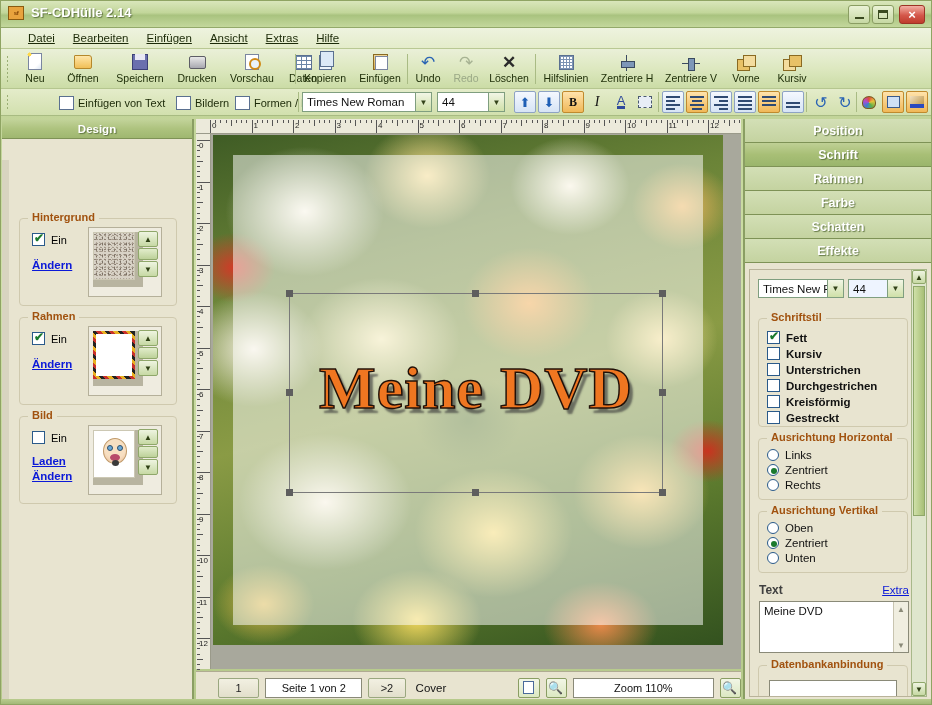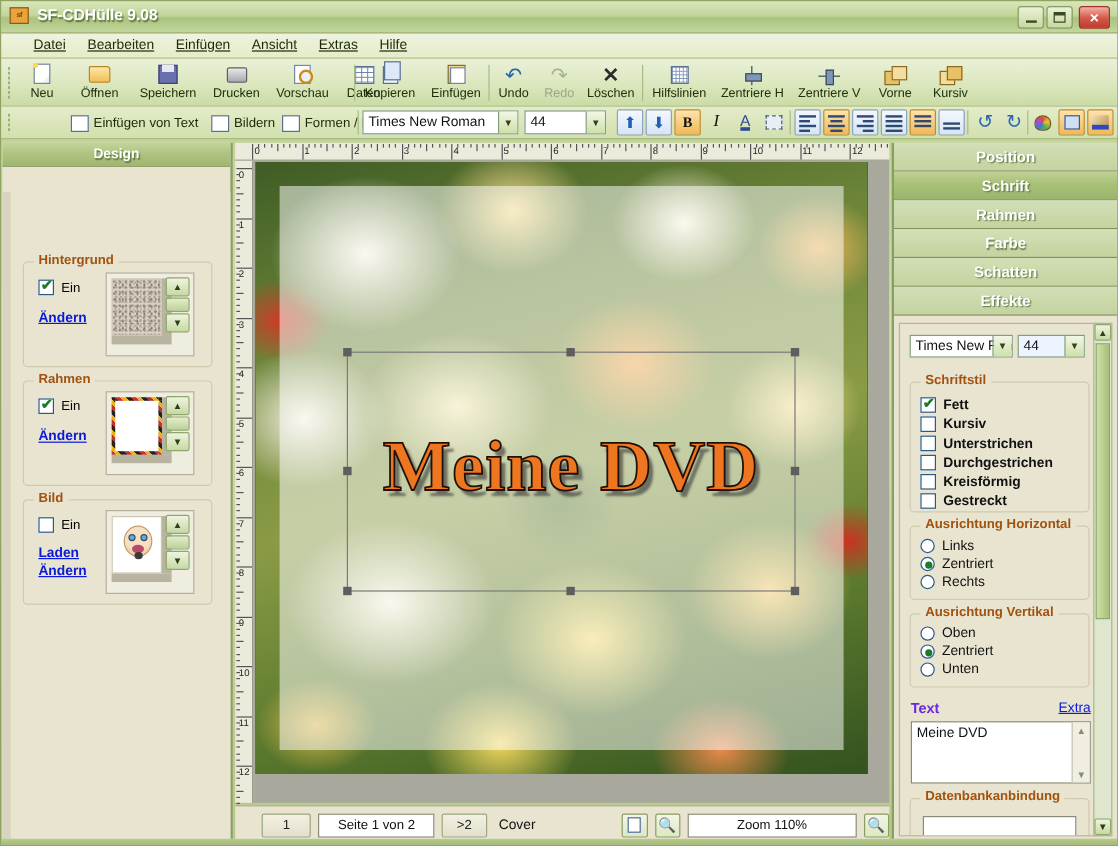--- a/index.html
+++ b/index.html
@@ -305,21 +305,21 @@
     background:linear-gradient(to bottom,#f2f6e6,#dce8c2);display:flex;align-items:center;justify-content:center;font-size:11px;}
   #bottombar{position:absolute;left:0;bottom:0;width:932px;height:5px;background:linear-gradient(to bottom,#b9cc8e,#a3b978);}
 </style>
 </head>
 <body>
 
 <div id="app">
 
   <div id="titlebar">
     <div id="title-icon">sf</div>
-    <div id="title-text">SF-CDHülle 9.08</div>
+    <div id="title-text">SF-CDHülle 2.14</div>
     <div class="winbtn" id="btn-min">
         <span class="glyph"></span>
       </div>
     <div class="winbtn" id="btn-max">
         <span class="glyph"></span>
       </div>
     <div class="winbtn" id="btn-close">
         <span>×</span>
       </div>
   </div>
@@ -960,21 +960,21 @@
               <span>Zentriert</span>
             </div>
           <div class="crow">
               <span class="rad"></span>
               <span>Unten</span>
             </div>
         </div>
       </div>
 
       <div style="position:absolute;left:9px;top:313px;width:150px;display:flex;justify-content:space-between;align-items:center">
-        <span style="font-weight:bold;font-size:12px;color:#6d28d9">Text</span>
+        <span style="font-weight:bold;font-size:12px;color:#404040">Text</span>
         <span class="lnk" style="color:#0b19d8;font-weight:normal">Extra</span>
       </div>
       <div style="position:absolute;left:9px;top:331px;width:150px;height:52px;background:#fff;border:1px solid #8a8a78">
         <div style="padding:3px 4px;font-size:11.5px;color:#111">Meine DVD</div>
         <div style="position:absolute;right:0;top:0;width:15px;height:50px;background:#f0eee0;border-left:1px solid #c8c4b0">
           <div style="position:absolute;top:1px;left:1px;width:12px;height:12px;display:flex;align-items:center;justify-content:center;font-size:8px;color:#8a8a78">▲</div>
           <div style="position:absolute;bottom:1px;left:1px;width:12px;height:12px;display:flex;align-items:center;justify-content:center;font-size:8px;color:#8a8a78">▼</div>
         </div>
       </div>
 

